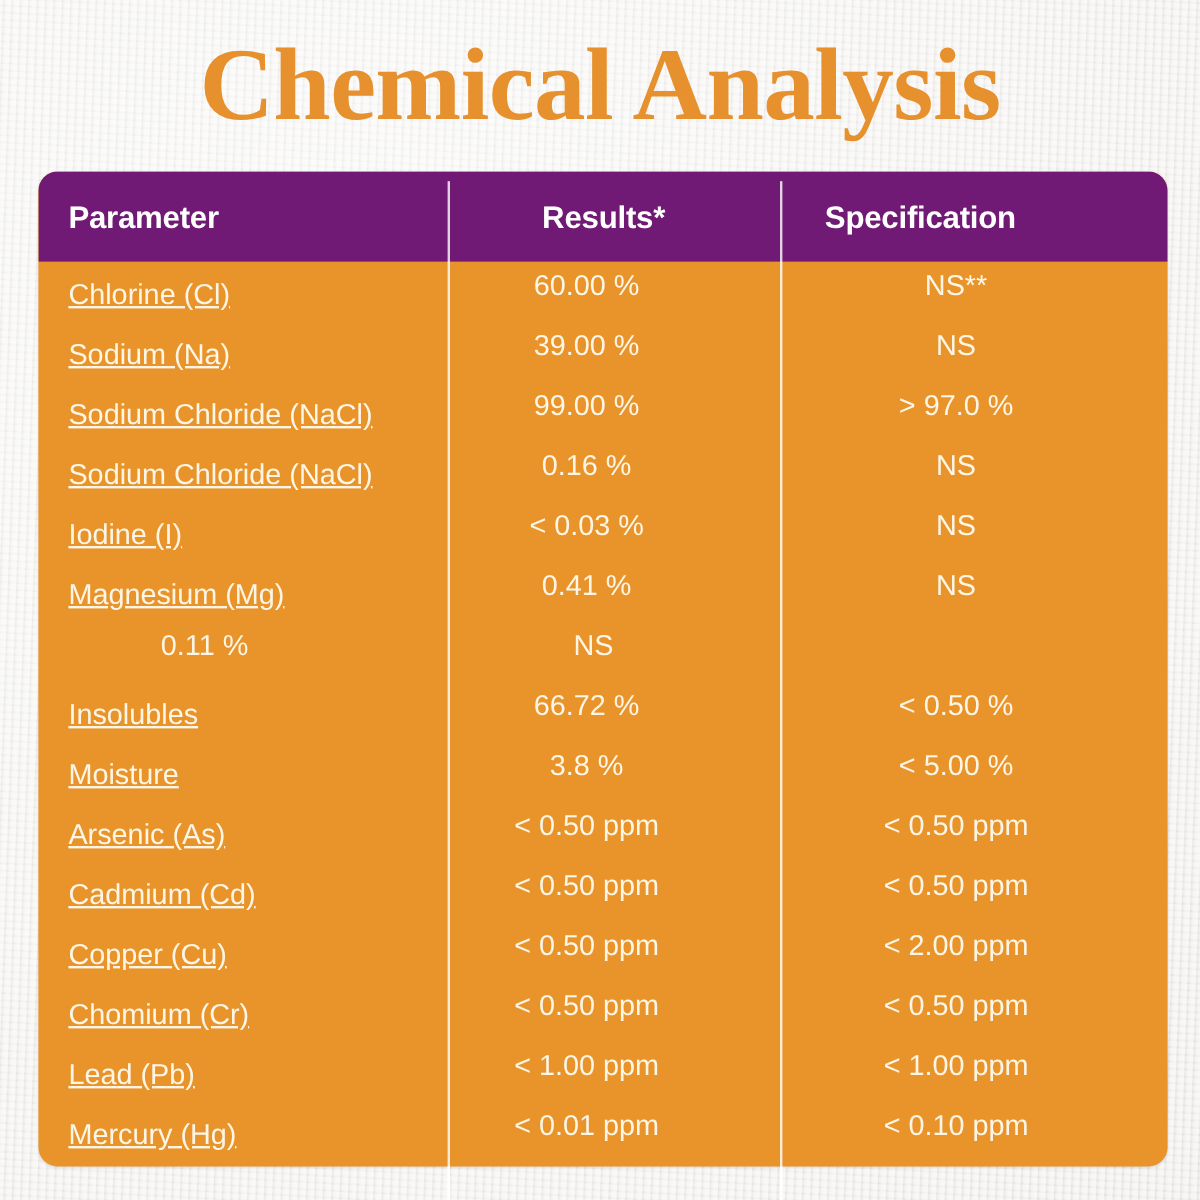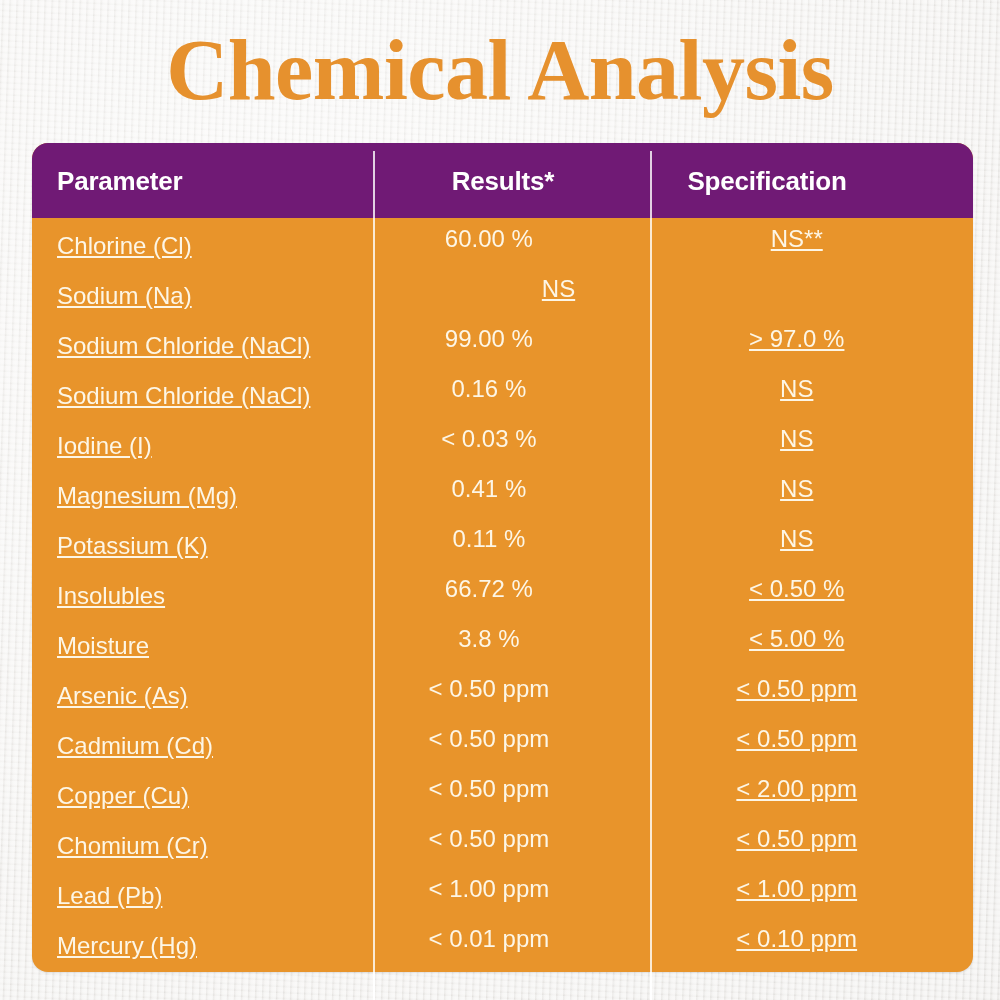--- a/index.html
+++ b/index.html
@@ -134,21 +134,20 @@
     width: 277px;
     text-align: center;
     position: relative;
     top: -4px;
   }
   .td-spec {
     width: 371px;
     text-align: center;
     position: relative;
     top: -4px;
-    text-decoration: underline;
   }
 
   
   .divider {
     position: absolute;
     top: 151px;
     width: 2px;
     height: 850px;
     background: rgba(255,255,255,0.80);
     z-index: 2;
@@ -185,20 +184,21 @@
     </div>
 
     <div class="tbody" id="table-body">
         <div class="trow">
           <div class="td td-param">Chlorine (Cl)</div>
           <div class="td td-results">60.00 %</div>
           <div class="td td-spec">NS**</div>
         </div>
         <div class="trow">
           <div class="td td-param">Sodium (Na)</div>
+          <div class="td td-results">39.00 %</div>
           <div class="td td-spec">NS</div>
         </div>
         <div class="trow">
           <div class="td td-param">Sodium Chloride (NaCl)</div>
           <div class="td td-results">99.00 %</div>
           <div class="td td-spec">&gt; 97.0 %</div>
         </div>
         <div class="trow">
           <div class="td td-param">Sodium Chloride (NaCl)</div>
           <div class="td td-results">0.16 %</div>
@@ -208,21 +208,20 @@
           <div class="td td-param">Iodine (I)</div>
           <div class="td td-results">&lt; 0.03 %</div>
           <div class="td td-spec">NS</div>
         </div>
         <div class="trow">
           <div class="td td-param">Magnesium (Mg)</div>
           <div class="td td-results">0.41 %</div>
           <div class="td td-spec">NS</div>
         </div>
         <div class="trow">
-          <div class="td td-param">Potassium (K)</div>
           <div class="td td-results">0.11 %</div>
           <div class="td td-spec">NS</div>
         </div>
         <div class="trow">
           <div class="td td-param">Insolubles</div>
           <div class="td td-results">66.72 %</div>
           <div class="td td-spec">&lt; 0.50 %</div>
         </div>
         <div class="trow">
           <div class="td td-param">Moisture</div>

